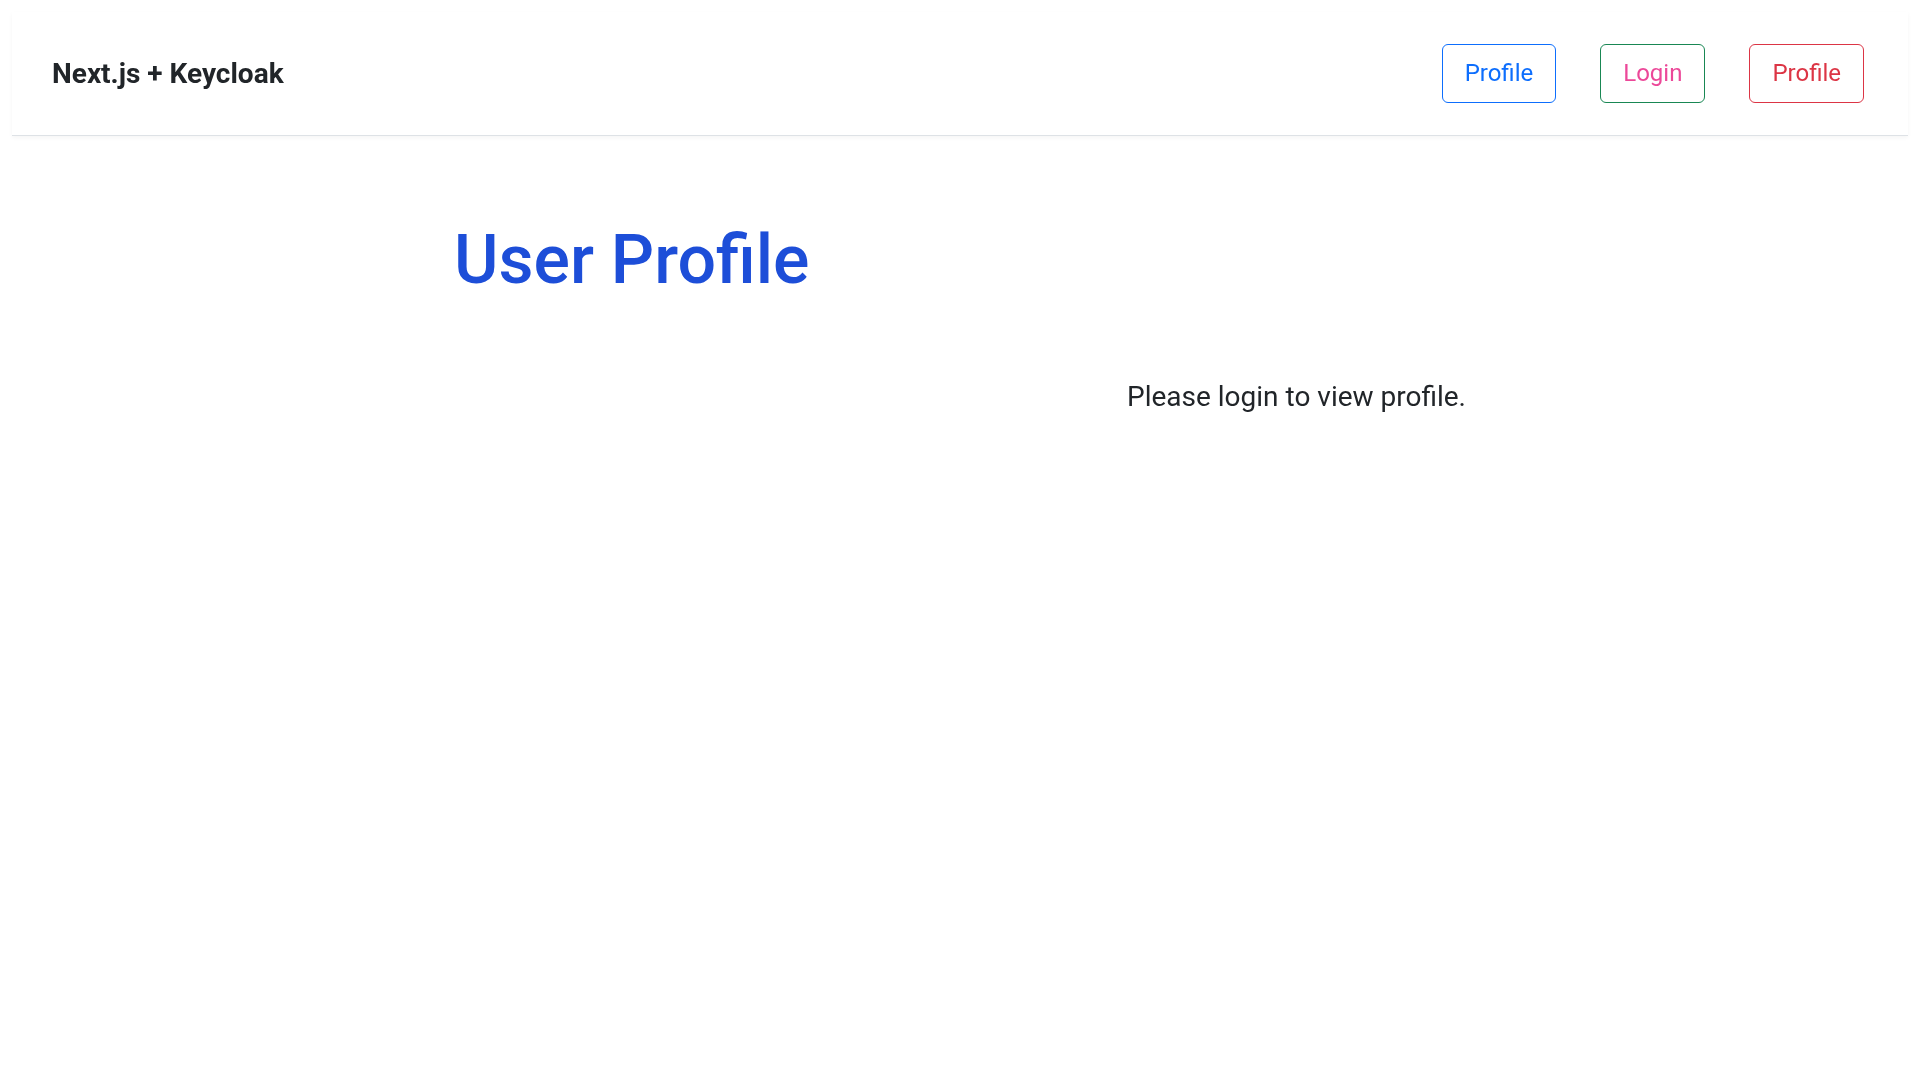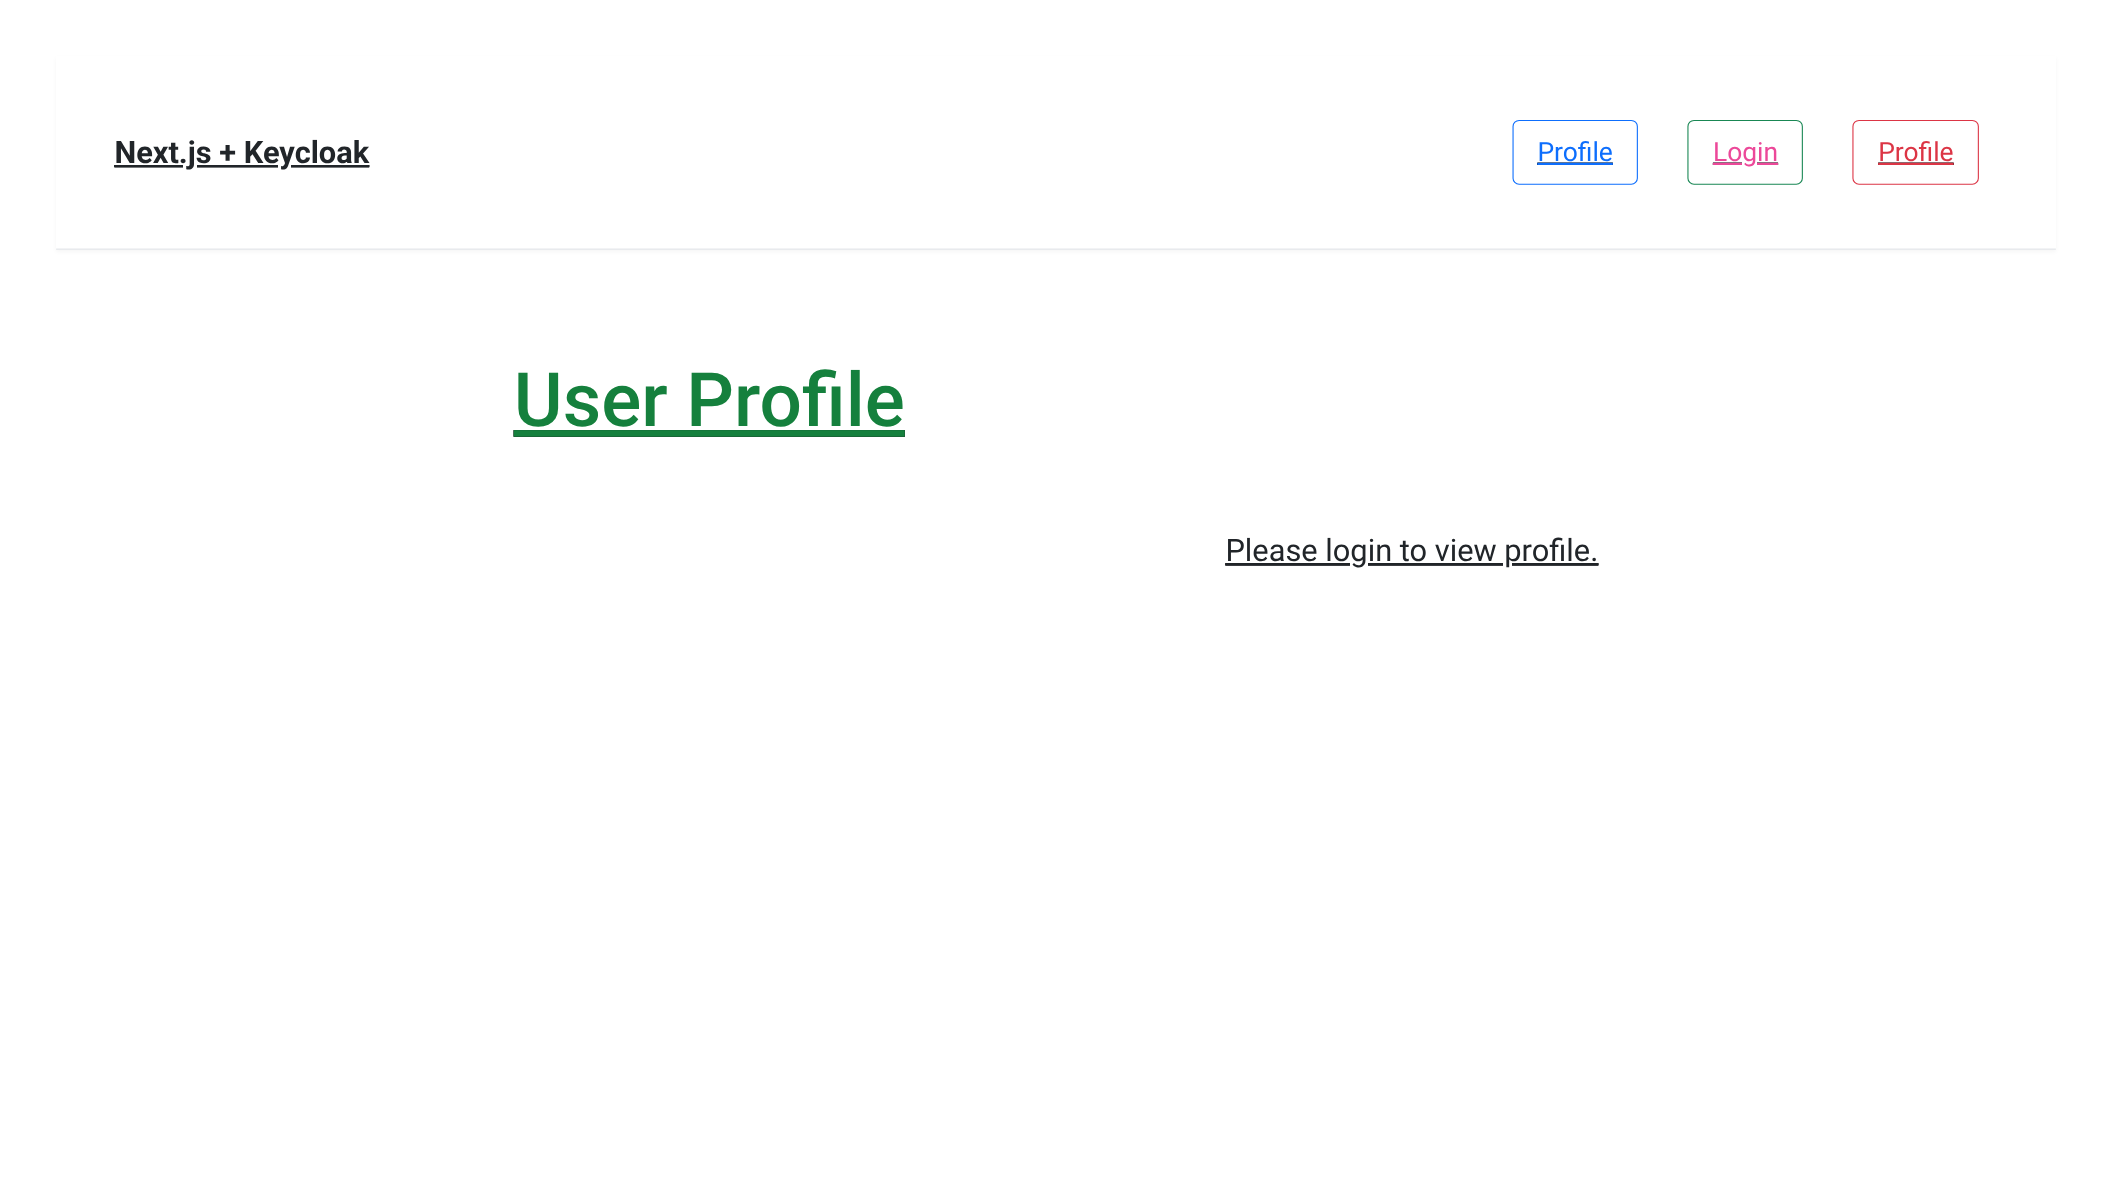--- a/index.html
+++ b/index.html
@@ -1,19 +1,18 @@
 <!DOCTYPE html>
 <html><head>
   <meta charset="utf-8">
   <style>
     * {
-      margin: 17px;
+      margin: 4px;
       padding: 0;
       box-sizing: border-box;
-      text-decoration: underline;
     }
     
     body {
       font-family: -apple-system, BlinkMacSystemFont, "Segoe UI", Roboto, "Helvetica Neue", Arial, sans-serif;
       background: #ffffff;
       color: #212529;
     }
     
     .navbar {
       display: flex;
@@ -25,21 +24,21 @@
     }
     
     .brand {
       font-size: 28px;
       font-weight: 700;
       color: #212529;
     }
     
     .nav-buttons {
       display: flex;
-      gap: 11px;
+      gap: 36px;
     }
     
     .btn {
       padding: 14px 22px;
       font-size: 24px;
       background: transparent;
       border: 1.5px solid;
       border-radius: 6px;
       cursor: pointer;
       font-family: inherit;
@@ -63,21 +62,21 @@
     
     .content {
       max-width: 1060px;
       margin: 0 auto;
       padding: 60px 20px;
     }
     
     .page-title {
       font-size: 68px;
       font-weight: 500;
-      color: #15803d;
+      color: #1d4ed8;
       margin-bottom: 80px;
       margin-top: 20px;
     }
     
     .message {
       font-size: 28px;
       color: #212529;
       font-weight: 400;
       text-align: right;
     }

